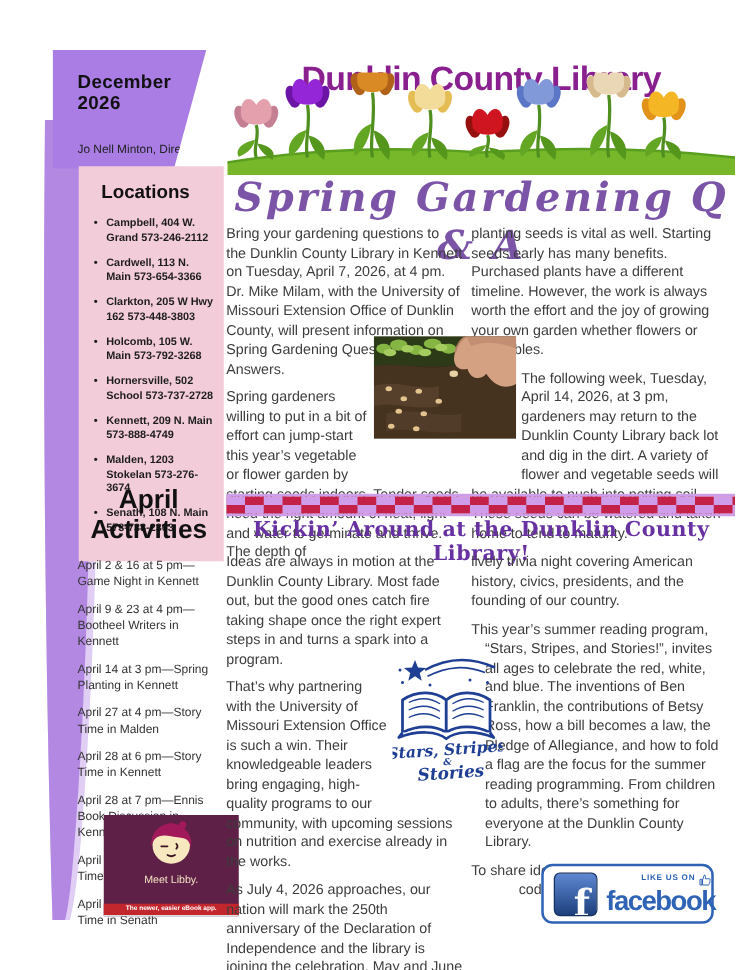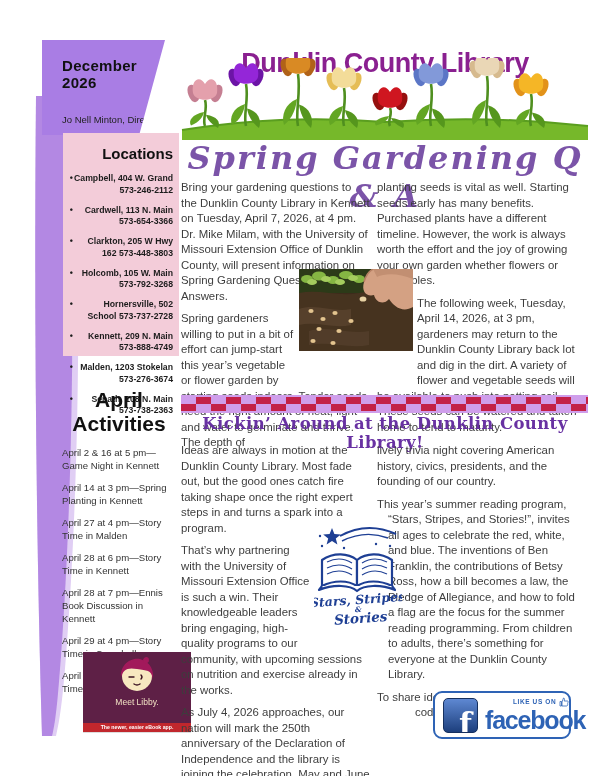--- a/index.html
+++ b/index.html
@@ -12,22 +12,22 @@
   .datebox .date{font-size:15px;font-weight:bold;color:#111;margin:17px 0 0 20px;letter-spacing:.3px;}
   .datebox .director{font-size:9.5px;color:#222;margin:23px 0 0 20px;}
   .page-title{position:absolute;left:180px;top:36px;width:410px;text-align:center;
               font-size:27px;font-weight:bold;color:var(--title);letter-spacing:-.5px;margin-top:12px;}
   #flowers{position:absolute;left:180px;top:58px;width:410px;height:82px;}
 
   
   #ribbon{position:absolute;left:30px;top:96px;width:52px;height:640px;}
 
   
-  .locbox{position:absolute;left:63px;top:133px;width:116px;height:223px;
-          background:var(--pink_box);box-sizing:border-box;padding:12px 6px 0 0;text-align:right;}
+  .locbox{position:absolute;left:63px;top:133px;width:116px;height:316px;
+          background:var(--pink_box);box-sizing:border-box;padding:12px 6px 0 12px;}
   .locbox .h{font-size:15px;font-weight:bold;color:#111;margin-bottom:11px;margin-left:6px;}
   .locitem{display:flex;font-size:8.7px;font-weight:bold;color:#1c1c1c;
            line-height:11.5px;margin-bottom:8.5px;}
   .locitem .bullet{width:10px;flex:none;font-size:9px;}
 
   
   .actbox{position:absolute;left:62px;top:388px;width:114px;}
   .actbox .h{font-size:21px;font-weight:bold;color:#111;text-align:center;margin-bottom:10px;}
   .actitem{font-size:9.6px;line-height:13px;color:#333;margin-bottom:9px;}
 
@@ -75,21 +75,21 @@
       border:2.5px solid var(--fb_blue);border-radius:9px;display:flex;align-items:center;
       gap:7px;padding:0 8px;box-sizing:border-box;}
   .fb .fbox{width:33px;height:33px;border-radius:5px;flex:none;position:relative;
             background:linear-gradient(#5e88d2,#1d3f7d);overflow:hidden;
             border:1px solid #16305f;}
   .fb .fbox span{position:absolute;right:5px;bottom:-9px;color:#fff;
                  font-family:"DejaVu Serif",serif;font-weight:bold;font-size:30px;}
   .fb .txt{display:flex;flex-direction:column;line-height:1;}
   .fb .like{font-size:6.5px;font-weight:bold;color:var(--fb_blue);letter-spacing:.6px;
             display:flex;align-items:center;gap:3px;margin-left:28px;}
-  .fb .brand{font-size:25px;font-weight:bold;color:var(--fb_blue);letter-spacing:-1.2px;
+  .fb .brand{font-size:22px;font-weight:bold;color:var(--fb_blue);letter-spacing:-1.2px;
              margin-top:1px;}
 </style>
 </head>
 <body>
 
 <div id="page">
 
   <svg id="ribbon" viewBox="0 0 52 640">
     <path d="M6,0 L42,0 C52,150 50,380 36,560 C33,600 30,624 26,640 L12,640 C6,440 4,200 6,0 Z" style="fill:var(--ribbon_light)"></path>
     <path d="M6,0 L36,0 C46,150 44,380 31,560 C28,600 26,624 22,640 L12,640 C6,440 4,200 6,0 Z" style="fill:var(--ribbon)"></path>
@@ -204,20 +204,21 @@
       </div>
     <div class="locitem">
         <span class="bullet">•</span>
         <span>Senath, 108 N. Main 573-738-2363</span>
       </div>
   </div>
 
   <div class="actbox">
     <div class="h">April Activities</div>
     <div class="actitem">April 2 &amp; 16 at 5 pm—Game Night in Kennett</div>
+    <div class="actitem">April 9 &amp; 23 at 4 pm—Bootheel Writers in Kennett</div>
     <div class="actitem">April 14 at 3 pm—Spring Planting in Kennett</div>
     <div class="actitem">April 27 at 4 pm—Story Time in Malden</div>
     <div class="actitem">April 28 at 6 pm—Story Time in Kennett</div>
     <div class="actitem">April 28 at 7 pm—Ennis Book Discussion in Kennett</div>
     <div class="actitem">April 29 at 4 pm—Story Time in Campbell</div>
     <div class="actitem">April 30 at 4 pm—Story Time in Senath</div>
   </div>
 
   <div class="libby">
     <svg class="face" width="44" height="40" viewBox="0 0 44 40">

